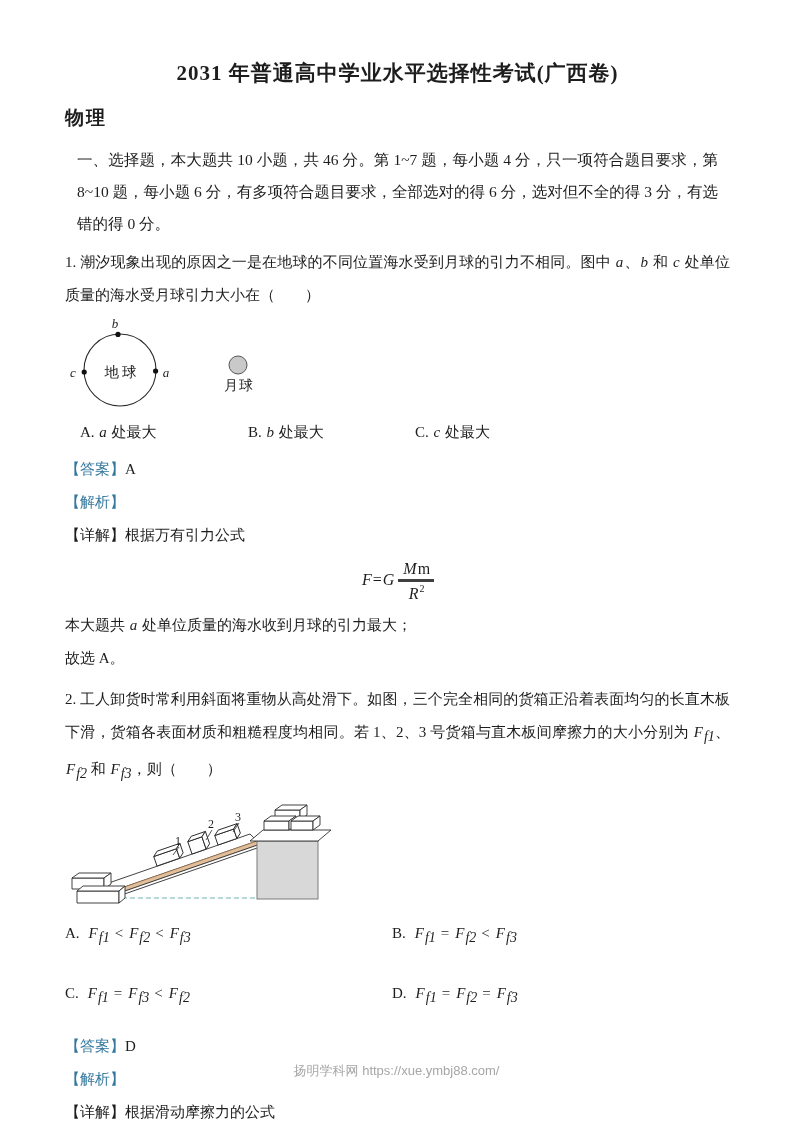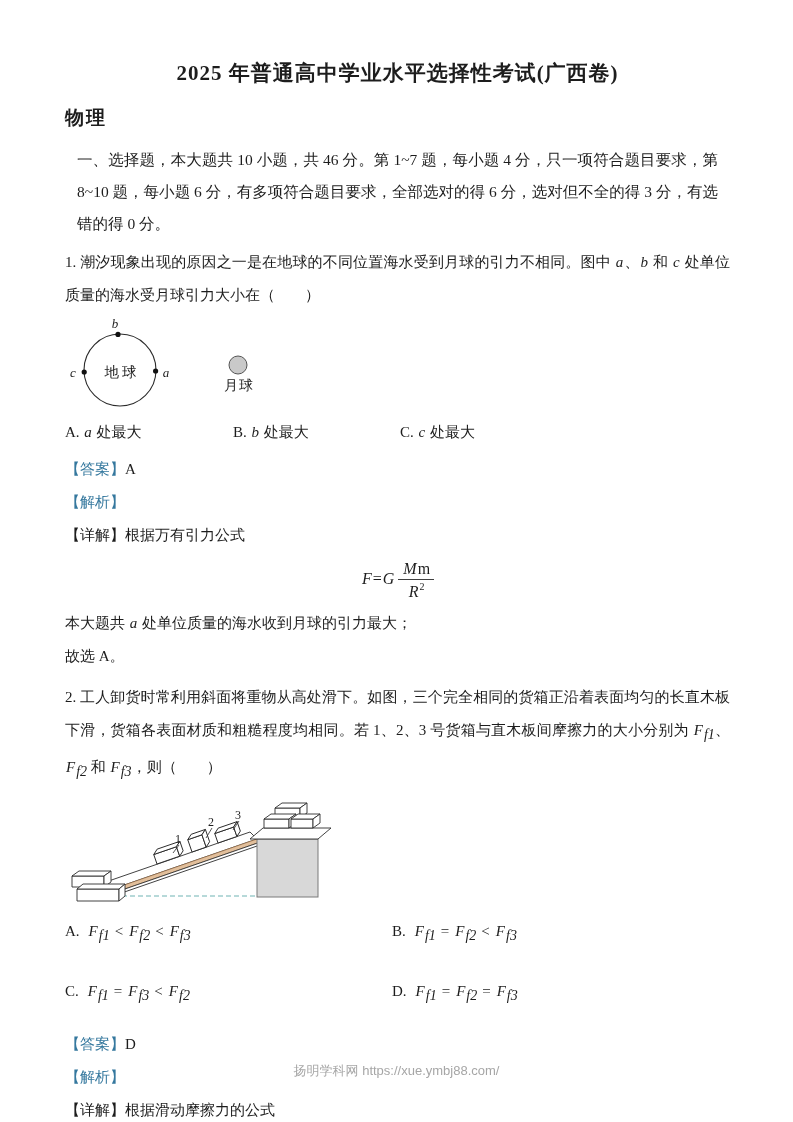--- a/index.html
+++ b/index.html
@@ -8,49 +8,49 @@
   .content{position:absolute;left:65px;top:58px;width:665px;}
   .title{font-size:21px;font-weight:bold;text-align:center;margin:0;line-height:30px;letter-spacing:1px;}
   .subject{font-size:19px;font-weight:bold;text-align:left;margin:17px 0 0;line-height:26px;letter-spacing:2px;}
   .intro{font-size:15.5px;font-weight:normal;line-height:32px;text-align:justify;margin:13px 12px 0;}
   .stem{font-size:15px;line-height:33px;text-align:justify;margin:6px 0 0;}
   .mi{font-style:italic;margin:0 1px;}
   .msub{font-style:italic;font-size:14px;}
   .fig{display:block;margin:4px 0 0 0;}
   .fig2{margin:12px 0 0 -3px;}
   .opt-row{display:flex;font-size:15px;line-height:22px;margin:9px 0 0;}
-  .opt-row .w1{width:168px;}
+  .opt-row .w1{width:168px;margin-left:15px;}
   .opt-row .w2{width:167px;}
   .opt-row .w3{width:155px;}
   .ans-line{font-size:15px;line-height:33px;margin:0;}
   .ans-block{margin-top:10px;}
   .marker{color:#35789e;}
   .formula-line{text-align:center;margin:8px 0 6px;font-size:16px;line-height:1;}
   .frac{display:inline-flex;flex-direction:column;vertical-align:middle;text-align:center;margin-left:3px;}
-  .frac .num{padding:0 4px 1px;border-bottom:1px solid #404040;line-height:1.15;}
+  .frac .num{padding:0 4px 1px;border-bottom:3px solid #404040;line-height:1.15;}
   .frac .den{padding:1px 4px 0;line-height:1.15;}
   .frac sup{font-size:10px;}
   .opt-grid{display:grid;grid-template-columns:327px 1fr;row-gap:39px;font-size:15px;margin:17px 0 0;}
   .opt-label{margin-right:8px;}
   .rel{padding:0 5px;}
   .footer{position:absolute;left:0;right:0;top:1062px;text-align:center;color:#a6a6a6;font-size:13px;
           font-family:"Liberation Sans","DejaVu Sans",sans-serif;}
   .svgit{font-style:italic;font-size:13px;font-family:"Liberation Serif","DejaVu Serif",serif;fill:#1d1d1d;}
   .svgcn{font-size:14.5px;fill:#1d1d1d;letter-spacing:3px;}
   .svgcn2{font-size:14px;fill:#1d1d1d;letter-spacing:1px;}
   .svgnum{font-size:12px;font-family:"Liberation Serif","DejaVu Serif",serif;fill:#1d1d1d;}
   .shape{fill:#ffffff;stroke:#2c2c2c;stroke-width:0.9;stroke-linejoin:round;}
 </style>
 </head>
 <body>
 
 <div class="page">
   <div class="content">
 
-    <p class="title">2025 年普通高中学业水平选择性考试(广西卷)</p>
+    <p class="title">2031 年普通高中学业水平选择性考试(广西卷)</p>
     <p class="subject">物理</p>
 
     <p class="intro">一、选择题，本大题共 10 小题，共 46 分。第 1~7 题，每小题 4 分，只一项符合题目要求，第 8~10 题，每小题 6 分，有多项符合题目要求，全部选对的得 6 分，选对但不全的得 3 分，有选错的得 0 分。</p>
 
     <p class="stem"><span>1. 潮汐现象出现的原因之一是在地球的不同位置海水受到月球的引力不相同。图中 </span><span class="mi">a</span><span>、</span><span class="mi">b</span><span> 和 </span><span class="mi">c</span><span> 处单位质量的海水受月球引力大小在（　　）</span></p>
 
     <svg class="fig" width="210" height="96" viewBox="0 0 210 96">
       <circle cx="55" cy="54" r="36" fill="none" stroke="#2c2c2c" stroke-width="1.1"></circle>
       <circle cx="53" cy="18.4" r="2.6" fill="#111"></circle>
       <circle cx="19.2" cy="56" r="2.6" fill="#111"></circle>

